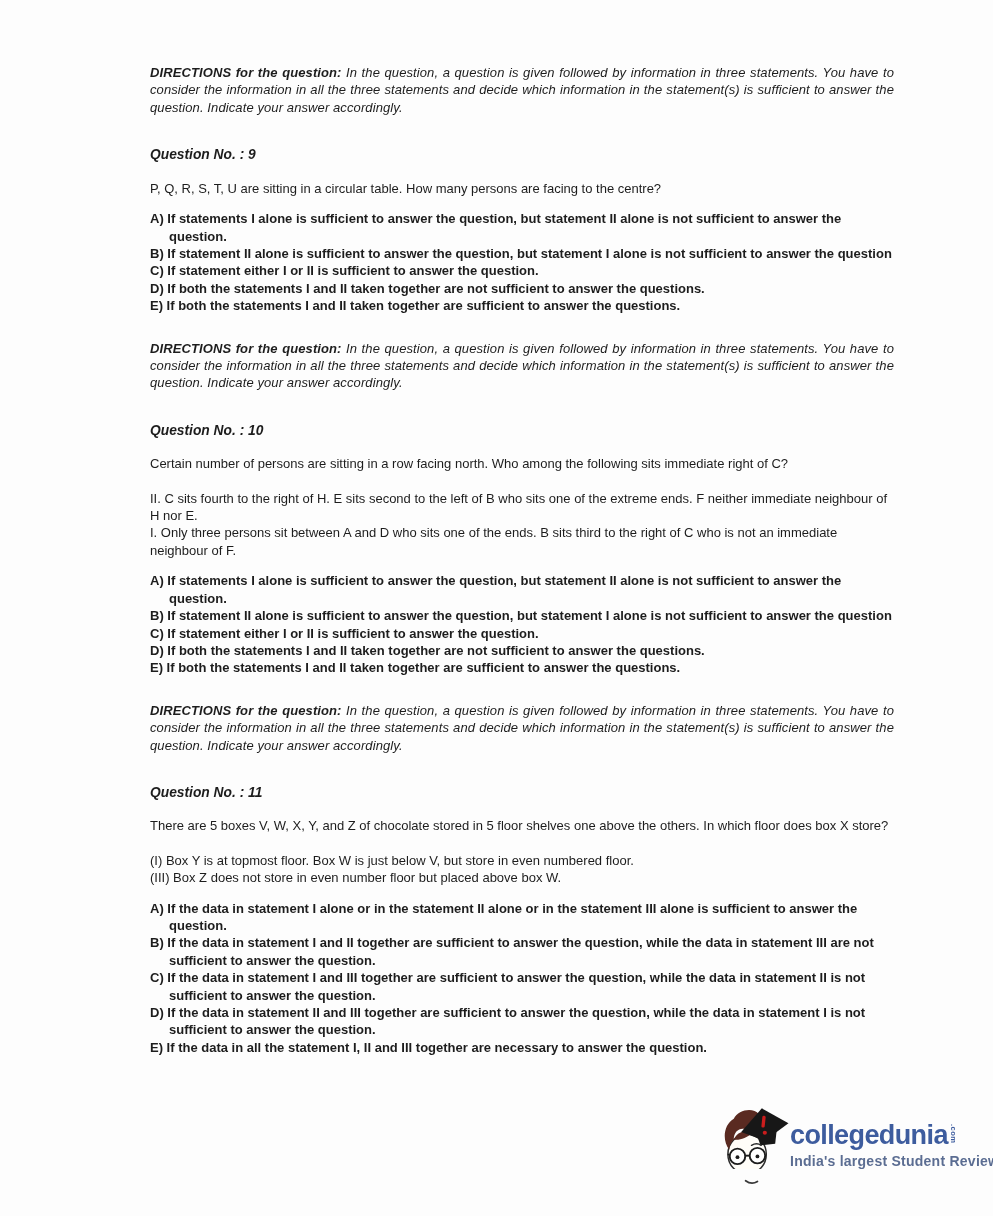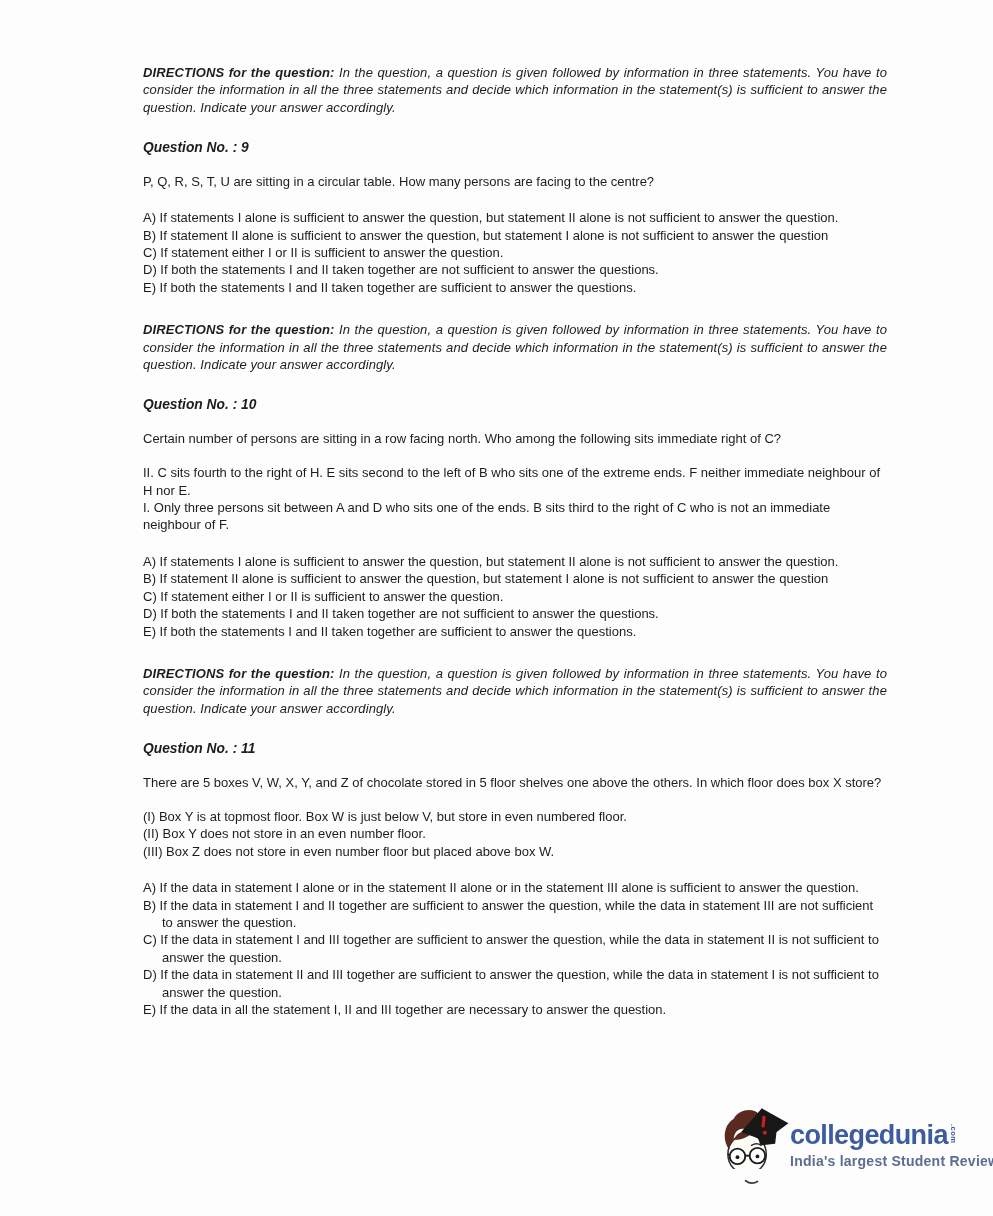--- a/index.html
+++ b/index.html
@@ -6,42 +6,42 @@
   body {
     width: 993px; height: 1216px;
     background: #fdfdfd;
     font-family: "Liberation Sans", sans-serif;
     color: #1d1d1d;
     position: relative;
     overflow: hidden;
   }
   .page {
     position: absolute;
-    left: 143px; top: 64px;
+    left: 150px; top: 64px;
     width: 744px;
     font-size: 13px;
     line-height: 1.34;
   }
   p { margin: 0; }
   .qa-section { margin-bottom: 25px; }
   .directions {
     font-style: italic;
     text-align: justify;
     letter-spacing: 0.1px;
   }
   .dir-label { font-weight: bold; }
   .q-label {
     font-weight: bold;
     font-style: italic;
     font-size: 13.8px;
-    margin-top: 23px;
+    margin-top: 30px;
   }
   .q-text { margin-top: 15px; }
   .statements { margin-top: 17px; }
-  .options { margin-top: 19px; }
+  .options { margin-top: 13px; font-weight: bold; }
   .option { padding-left: 19px; text-indent: -19px; }
 
   
   .logo {
     position: absolute;
     left: 716px; top: 1098px;
     width: 268px;
     display: flex;
     align-items: flex-start;
   }
@@ -104,21 +104,20 @@
       <p class="option">E) If both the statements I and II taken together are sufficient to answer the questions.</p>
     </div>
   </section>
 
   <section class="qa-section">
     <p class="directions"><b class="dir-label">DIRECTIONS for the question:</b> <span>In the question, a question is given followed by information in three statements. You have to consider the information in all the three statements and decide which information in the statement(s) is sufficient to answer the question. Indicate your answer accordingly.</span></p>
     <p class="q-label">Question No. : 11</p>
     <p class="q-text">There are 5 boxes V, W, X, Y, and Z of chocolate stored in 5 floor shelves one above the others. In which floor does box X store?</p>
     <div class="statements">
       <p>(I) Box Y is at topmost floor. Box W is just below V, but store in even numbered floor.</p>
-      <p>(II) Box Y does not store in an even number floor.</p>
       <p>(III) Box Z does not store in even number floor but placed above box W.</p>
     </div>
     <div class="options">
       <p class="option">A) If the data in statement I alone or in the statement II alone or in the statement III alone is sufficient to answer the question.</p>
       <p class="option">B) If the data in statement I and II together are sufficient to answer the question, while the data in statement III are not sufficient to answer the question.</p>
       <p class="option">C) If the data in statement I and III together are sufficient to answer the question, while the data in statement II is not sufficient to answer the question.</p>
       <p class="option">D) If the data in statement II and III together are sufficient to answer the question, while the data in statement I is not sufficient to answer the question.</p>
       <p class="option">E) If the data in all the statement I, II and III together are necessary to answer the question.</p>
     </div>
   </section>

